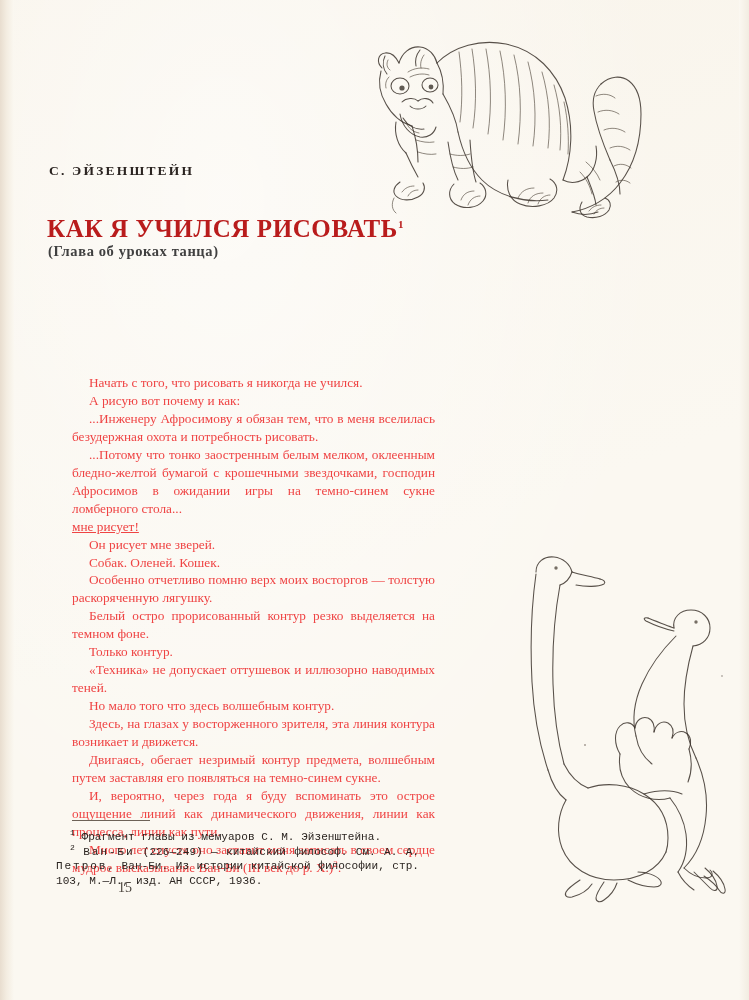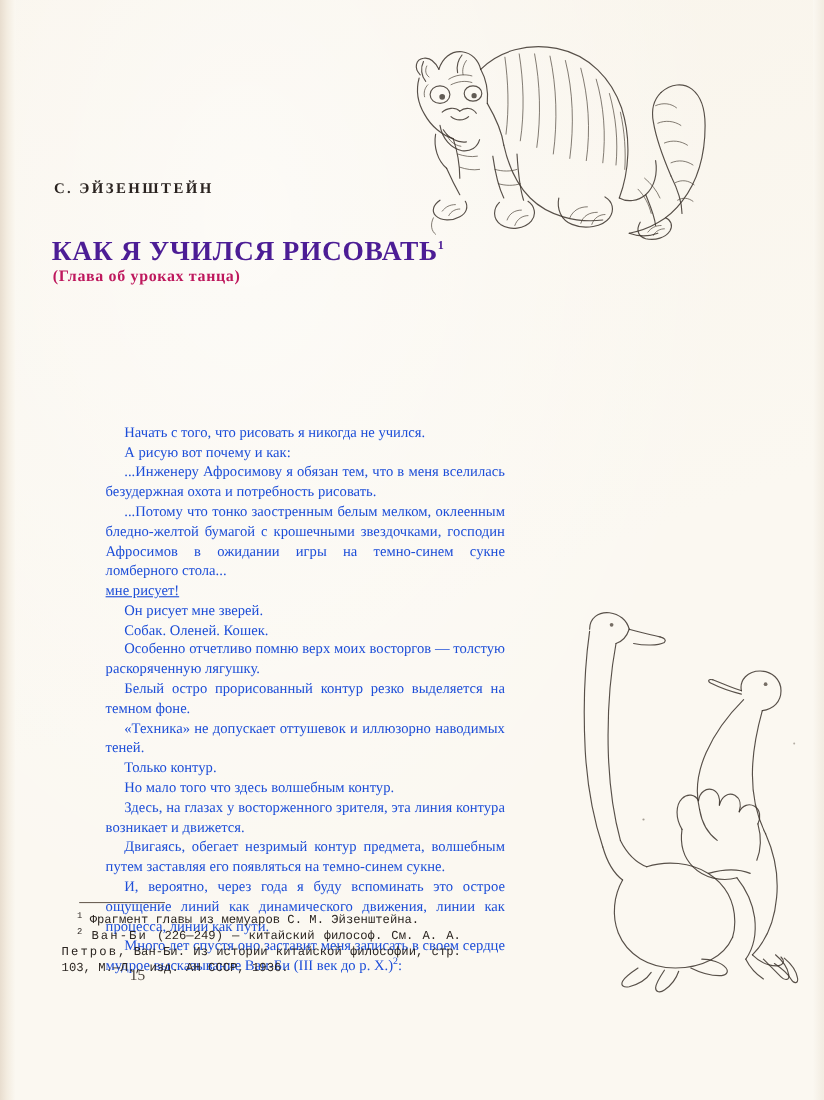--- a/index.html
+++ b/index.html
@@ -52,53 +52,52 @@
     color: #2a2320;
   }
   .title {
     position: absolute;
     left: 47px;
     top: 198px;
     font-family: "Liberation Serif", serif;
     font-weight: bold;
     font-size: 25px;
     letter-spacing: 0.6px;
-    color: #4c1d95;
+    color: #b91c1c;
     white-space: nowrap;
   }
   .title sup {
     font-size: 11px;
     font-weight: bold;
     vertical-align: super;
     line-height: 0;
   }
   .subtitle {
     position: absolute;
     left: 48px;
     top: 243px;
     font-family: "Liberation Serif", serif;
     font-weight: bold;
     font-size: 14.5px;
     letter-spacing: 0.6px;
-    color: #be185d;
+    color: #404040;
   }
 
   
   .body-text {
     position: absolute;
     left: 72px;
-    top: 384px;
+    top: 374px;
     width: 363px;
     font-family: "Liberation Serif", serif;
     font-size: 13.3px;
     line-height: 17.95px;
-    color: #1d4ed8;
+    color: #ef4444;
     text-align: justify;
     text-justify: inter-word;
-    margin-left: 24px;
   }
   .body-text p {
     margin: 0;
     text-indent: 17px;
   }
   .body-text p.noindent { text-indent: 0; text-decoration: underline; }
   .body-text sup {
     font-size: 9px;
     vertical-align: super;
     line-height: 0;
@@ -347,22 +346,22 @@
   <div class="body-text">
     <p>Начать с того, что рисовать я никогда не учился.</p>
     <p>А рисую вот почему и как:</p>
     <p>...Инженеру Афросимову я обязан тем, что в меня вселилась безудержная охота и потребность рисовать.</p>
     <p>...Потому что тонко заостренным белым мелком, оклеенным бледно-желтой бумагой с крошечными звездочками, господин Афросимов в ожидании игры на темно-синем сукне ломберного стола...</p>
     <p class="noindent">мне рисует!</p>
     <p>Он рисует мне зверей.</p>
     <p>Собак. Оленей. Кошек.</p>
     <p>Особенно отчетливо помню верх моих восторгов — толстую раскоряченную лягушку.</p>
     <p>Белый остро прорисованный контур резко выделяется на темном фоне.</p>
+    <p>Только контур.</p>
     <p>«Техника» не допускает оттушевок и иллюзорно наводимых теней.</p>
-    <p>Только контур.</p>
     <p>Но мало того что здесь волшебным контур.</p>
     <p>Здесь, на глазах у восторженного зрителя, эта линия контура возникает и движется.</p>
     <p>Двигаясь, обегает незримый контур предмета, волшебным путем заставляя его появляться на темно-синем сукне.</p>
     <p>И, вероятно, через года я буду вспоминать это острое ощущение линий как динамического движения, линии как процесса, линии как пути.</p>
     <p><span>Много лет спустя оно заставит меня записать в своем сердце мудрое высказывание Ван-Би (III век до р. X.)</span><sup>2</sup><span>:</span></p>
   </div>
 
   <div class="footnote-rule"></div>
 
   <div class="footnotes">

